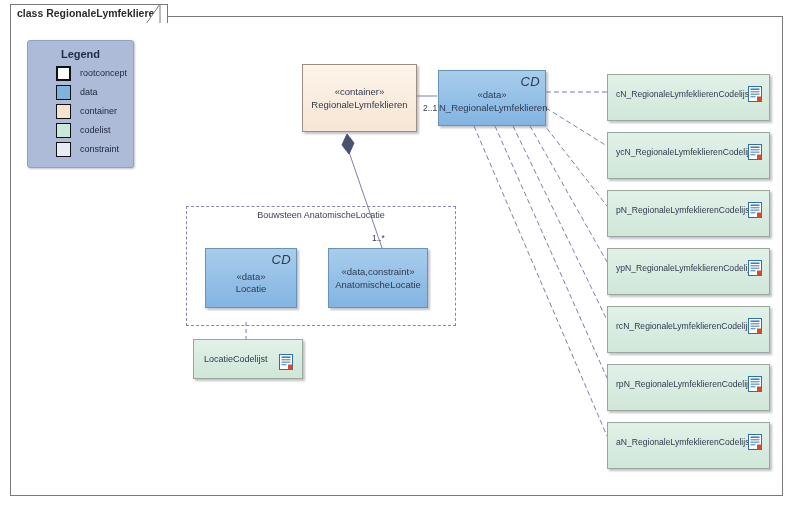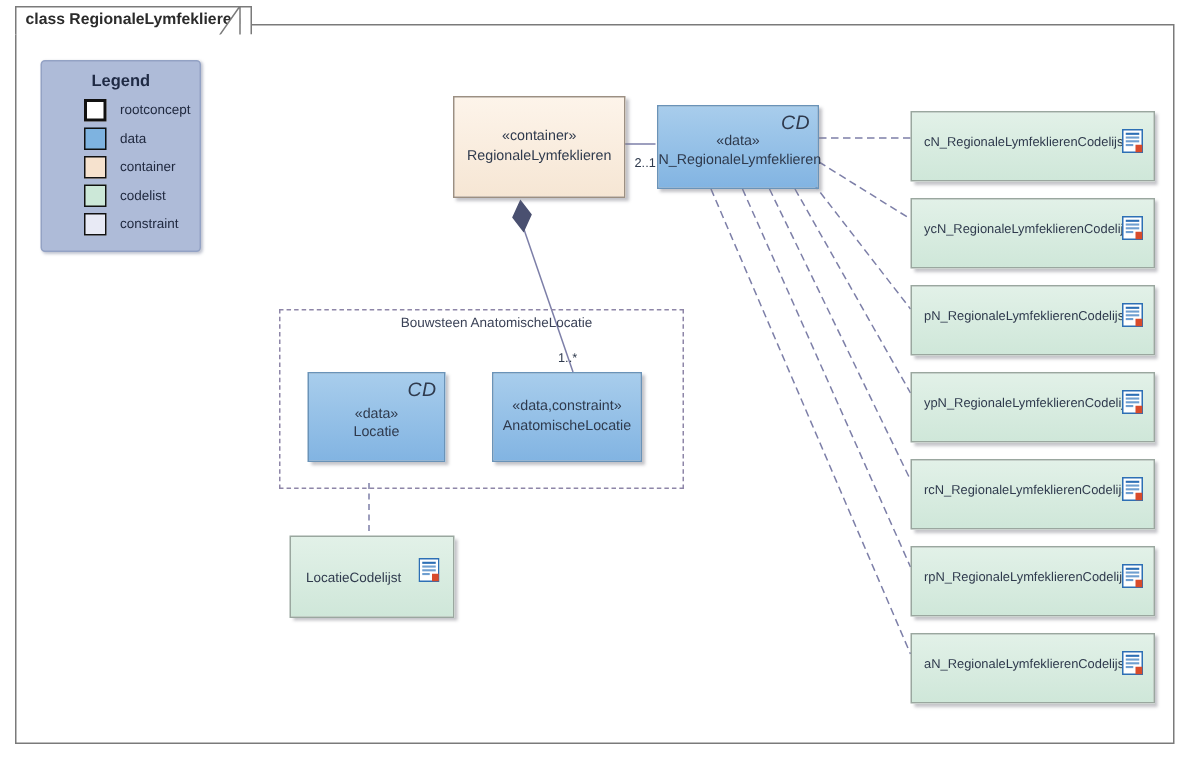--- a/index.html
+++ b/index.html
@@ -36,21 +36,21 @@
           box-shadow:1px 1px 2px rgba(100,110,140,.4);}
   #legend h1{margin:0;padding:7px 0 5px 0;text-align:center;font-size:11px;
              font-weight:bold;color:#1f2a44;}
   .lg-row{position:relative;height:19px;margin-left:28px;}
   .sw{position:absolute;left:0;top:1px;width:15px;height:15px;box-sizing:border-box;}
   .lg-txt{position:absolute;left:24px;top:3px;font-size:9px;color:#20293f;}
 
   
   #bouwsteen{position:absolute;left:186px;top:206px;width:270px;height:120px;
              border:1px dashed #8e86a8;box-sizing:border-box;background:transparent;}
-  #bouwsteen-label{position:absolute;left:196px;top:210px;width:270px;text-align:center;
+  #bouwsteen-label{position:absolute;left:186px;top:210px;width:270px;text-align:center;
                    font-size:9px;color:#3b4257;}
 
   
   .docicon{position:absolute;width:14px;height:16px;}
 
   
   #wires{position:absolute;left:0;top:0;width:800px;height:506px;
          pointer-events:none;}
   .mult{position:absolute;font-size:8.5px;color:#2f3a4d;}
 </style>
@@ -143,21 +143,21 @@
 </div>
 
 <div class="box b-data" style="left:328px;top:248px;width:100px;height:60px;">
   <div class="ctext">
     <span class="s">«data,constraint»</span>
     <span class="s">AnatomischeLocatie</span>
   </div>
 </div>
 <span class="mult" style="left:372px;top:233px;">1..*</span>
 
-<div class="box b-codelist" style="left:193px;top:357px;width:110px;height:55px;">
+<div class="box b-codelist" style="left:193px;top:339px;width:110px;height:40px;">
   <span style="position:absolute;left:10px;top:50%;transform:translateY(-50%);font-size:9px;color:#2f3a4d;">LocatieCodelijst</span>
   <svg class="docicon" style="right:9px;top:14px;" viewBox="0 0 14 16">
     <rect x="0.5" y="0.5" width="13" height="15" fill="#ffffff" stroke="#2d6fb5"></rect>
     <rect x="2.5" y="2.5" width="9" height="1.4" fill="#2d6fb5"></rect>
     <rect x="2.5" y="5" width="9" height="1.4" fill="#6f9fd0"></rect>
     <rect x="2.5" y="7.5" width="9" height="1.4" fill="#6f9fd0"></rect>
     <rect x="2.5" y="10" width="5" height="1.4" fill="#6f9fd0"></rect>
     <polygon points="9,10.5 13.5,10.5 13.5,15.5 9,15.5" fill="#d94b2b"></polygon>
   </svg>
 </div>

